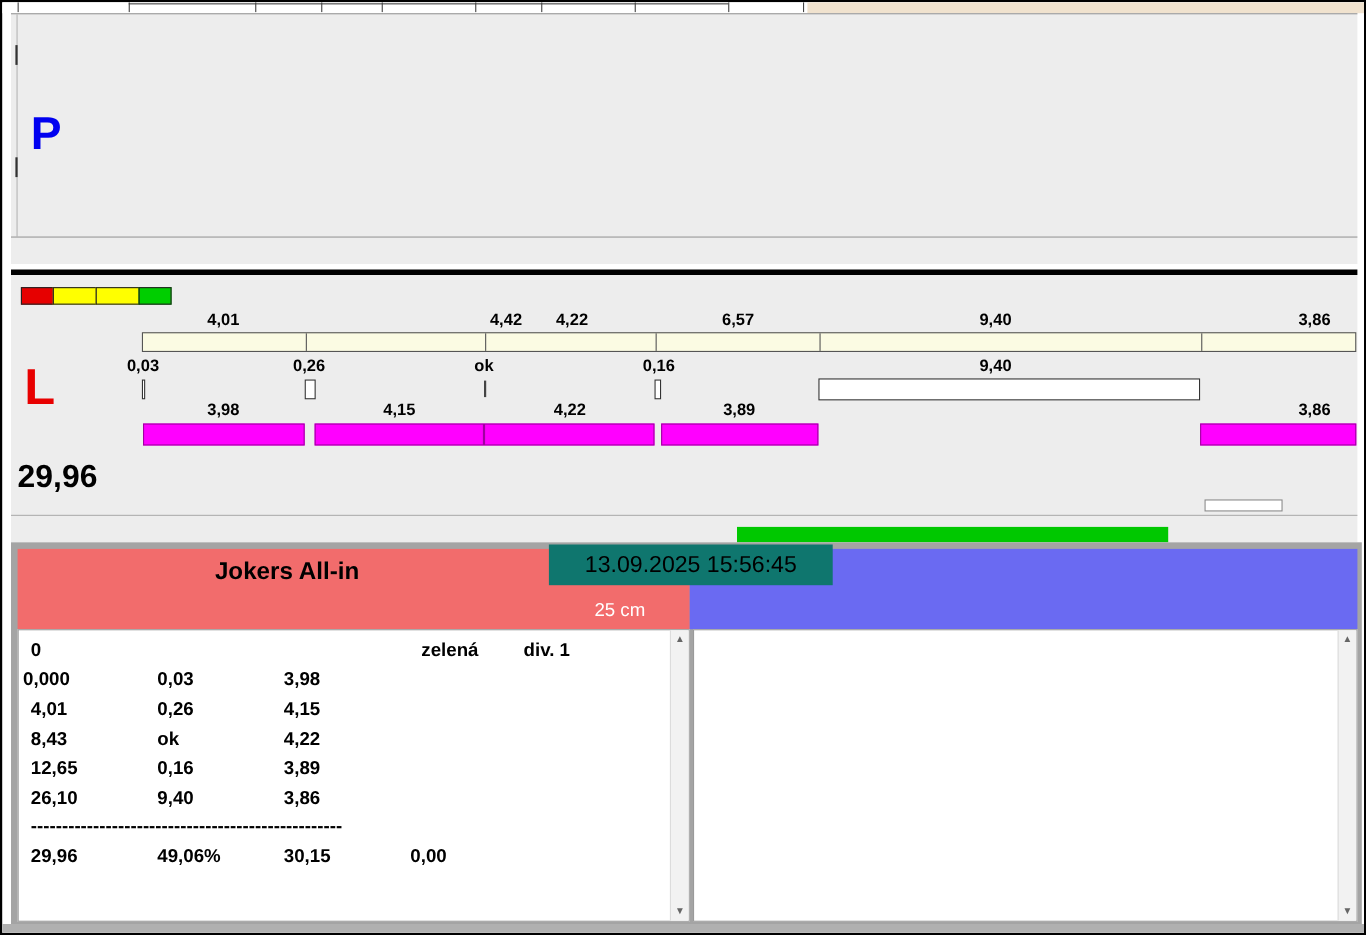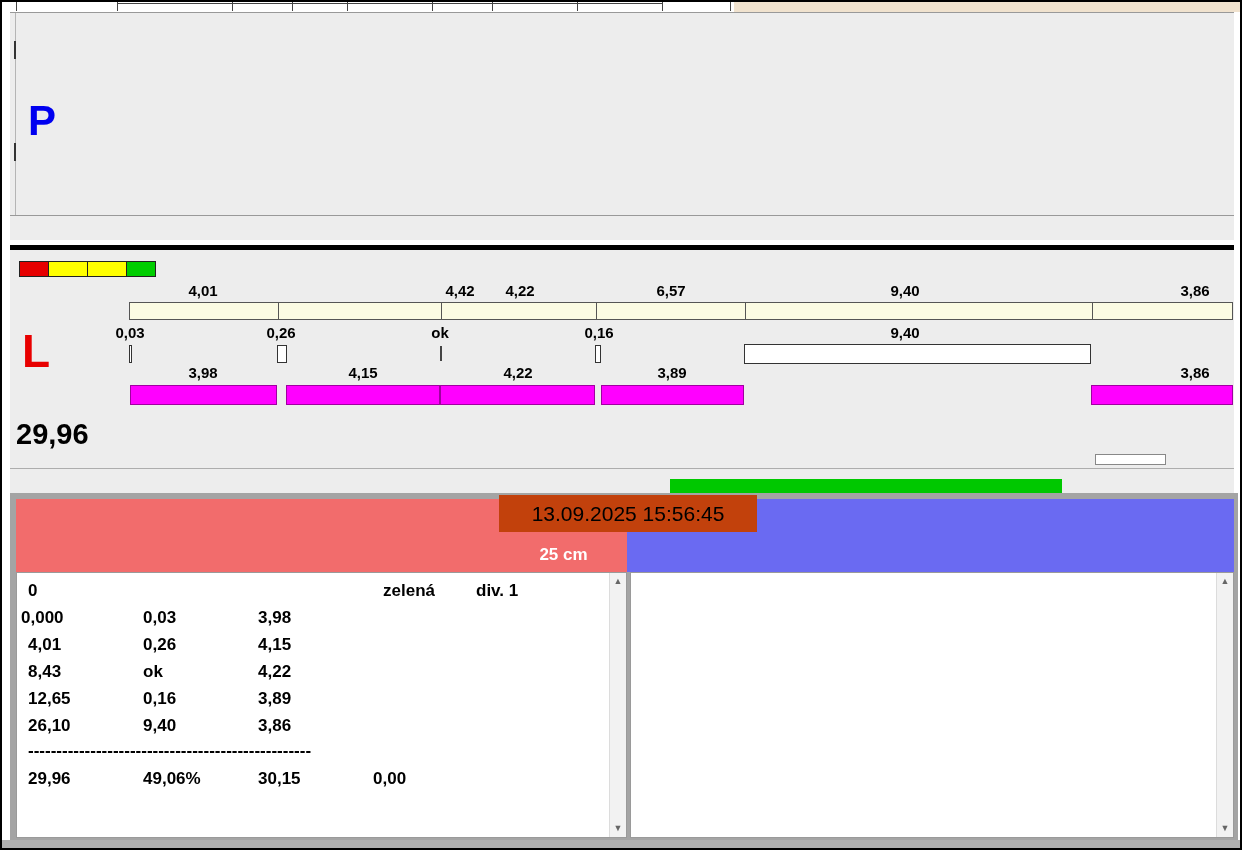--- a/index.html
+++ b/index.html
@@ -38,23 +38,23 @@
   .total { position:absolute; left:6px; top:168px; font-size:29px; font-weight:bold; color:#000; }
   .wrect { position:absolute; left:1085px; top:204px; width:71px; height:11px; background:#fff; border:1px solid #888; }
   .sepline { position:absolute; left:0; top:218px; width:100%; height:1px; background:#adadad; }
   .greenbar { position:absolute; left:660px; top:229px; width:392px; height:14px; }
 
   
   .bottom { position:absolute; left:8px; top:491px; width:1228px; height:349px; background:#a4a4a4; }
   .redhdr { position:absolute; left:6px; top:6px; width:611px; height:73px; }
   .team { position:absolute; left:0; top:7px; width:490px; text-align:center; font-size:22px; font-weight:bold; color:#000; }
   .members { position:absolute; left:0; top:44px; width:490px; text-align:center; font-size:15px; font-weight:bold; color:#fff; }
-  .jheight { position:absolute; left:500px; top:46px; width:95px; text-align:center; font-size:17px; font-weight:bold; color:#fff; }
+  .jheight { position:absolute; left:500px; top:46px; width:95px; text-align:center; font-size:17px; font-weight:normal; color:#fff; }
   .bluehdr { position:absolute; left:617px; top:6px; width:607px; height:73px; }
-  .dtbox { position:absolute; left:489px; top:2px; width:258px; height:37px; background:#c2410c; color:#000; font-size:21px; line-height:37px; text-align:center; white-space:nowrap; }
+  .dtbox { position:absolute; left:489px; top:2px; width:258px; height:37px; background:#0f766e; color:#000; font-size:21px; line-height:37px; text-align:center; white-space:nowrap; }
   .lpanel { position:absolute; left:6px; top:79px; width:611px; height:266px; background:#fff; border:1px solid #9a9a9a; }
   .rpanel { position:absolute; left:620px; top:79px; width:604px; height:266px; background:#fff; border:1px solid #9a9a9a; }
   .trow { position:absolute; left:0; width:100%; height:20px; font-size:17px; font-weight:bold; color:#000; }
   .trow span { position:absolute; white-space:nowrap; }
   .vscroll { position:absolute; right:0; top:0; bottom:0; width:17px; background:#f2f2f2; border-left:1px solid #dcdcdc; }
   .sbtn { position:absolute; left:0; width:100%; height:17px; text-align:center; font-size:9px; line-height:17px; color:#666; cursor:default; }
   .sbtop { top:0; } .sbbot { bottom:0; }
 
   .bottomstrip { position:absolute; left:0; top:838px; width:100%; height:8px; background:#b0b0b0; }
 </style>
@@ -139,20 +139,21 @@
     <div class="l-marker" style="color: rgb(232, 0, 0);">L</div>
     <div class="total">29,96</div>
     <div class="wrect"></div>
     <div class="sepline"></div>
     <div class="greenbar" style="background: rgb(0, 200, 0);"></div>
   </div>
 
   <div class="bottom">
 
     <div class="redhdr" style="background: rgb(242, 108, 108);">
+      <div class="team">Jokers All-in</div>
       <div class="jheight">25 cm</div>
     </div>
 
     <div class="bluehdr" style="background: rgb(106, 106, 242);"></div>
 
     <div class="dtbox">13.09.2025 15:56:45</div>
 
     <div class="lpanel">
       <div class="trow" style="top:8px">
         <span style="left:11px">0</span>

